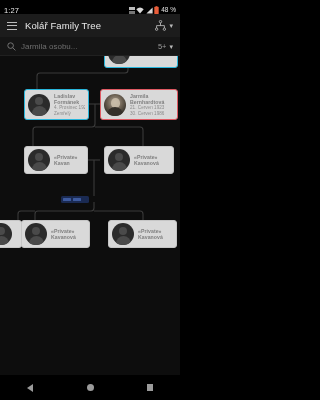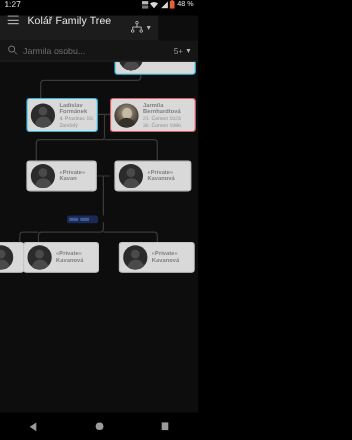--- a/index.html
+++ b/index.html
@@ -23,21 +23,21 @@
   }
 
   
   .statusbar {
     position: absolute;
     top: 0; left: 0;
     width: 180px;
     height: 14px;
     background: #000000;
     display: flex;
-    align-items: flex-start;
+    align-items: flex-end;
     padding: 0 4px;
     box-sizing: border-box;
     z-index: 40;
   }
   .sb-clock {
     color: #e8e8e8;
     font-size: 7.5px;
     letter-spacing: 0.1px;
     line-height: 1;
   }
@@ -58,24 +58,25 @@
     color: #e0e0e0;
     font-size: 6.5px;
     line-height: 1;
     margin-left: 0.5px;
   }
 
   
   .appbar {
     position: absolute;
     top: 14px; left: 0;
-    width: 144px;
+    width: 180px;
     height: 23px;
     background: #1c1c1c;
     display: flex;
+    align-items: center;
     padding: 0 7px;
     box-sizing: border-box;
     z-index: 30;
   }
   .hamburger {
     width: 10px;
     height: 8px;
     display: flex;
     flex-direction: column;
     justify-content: space-between;

